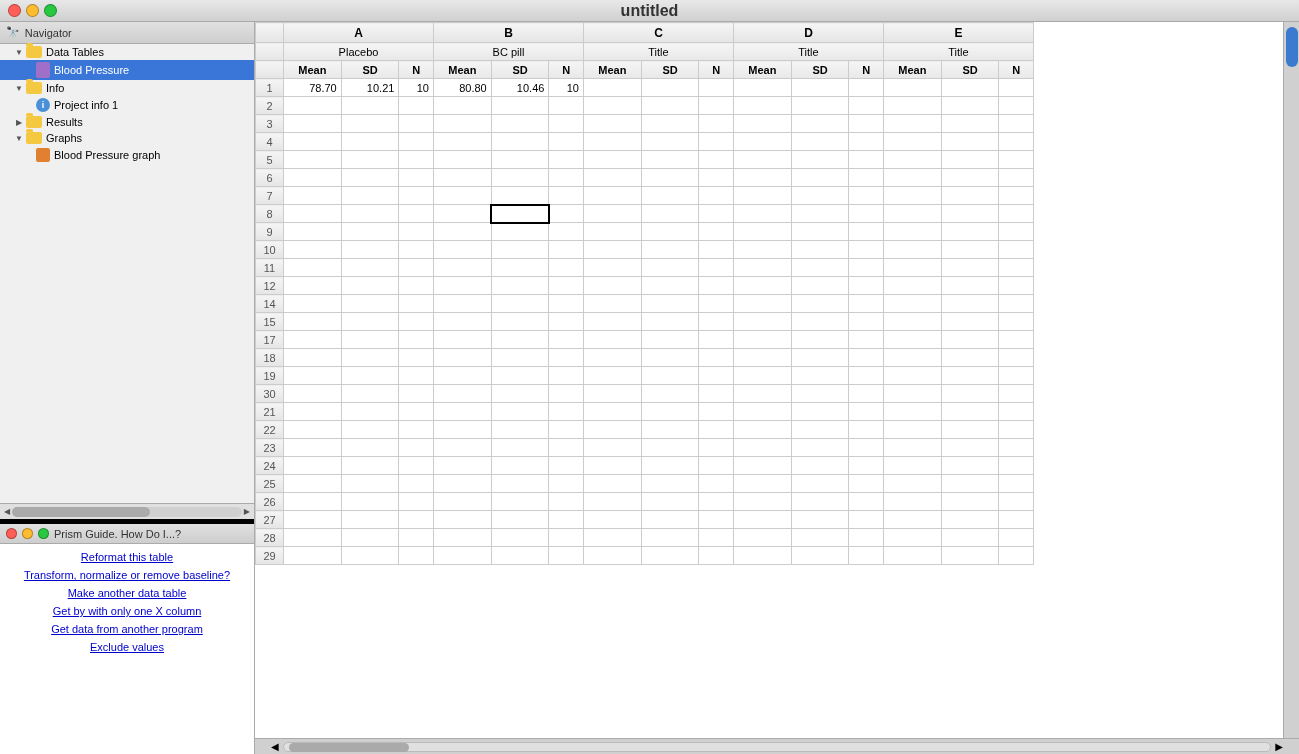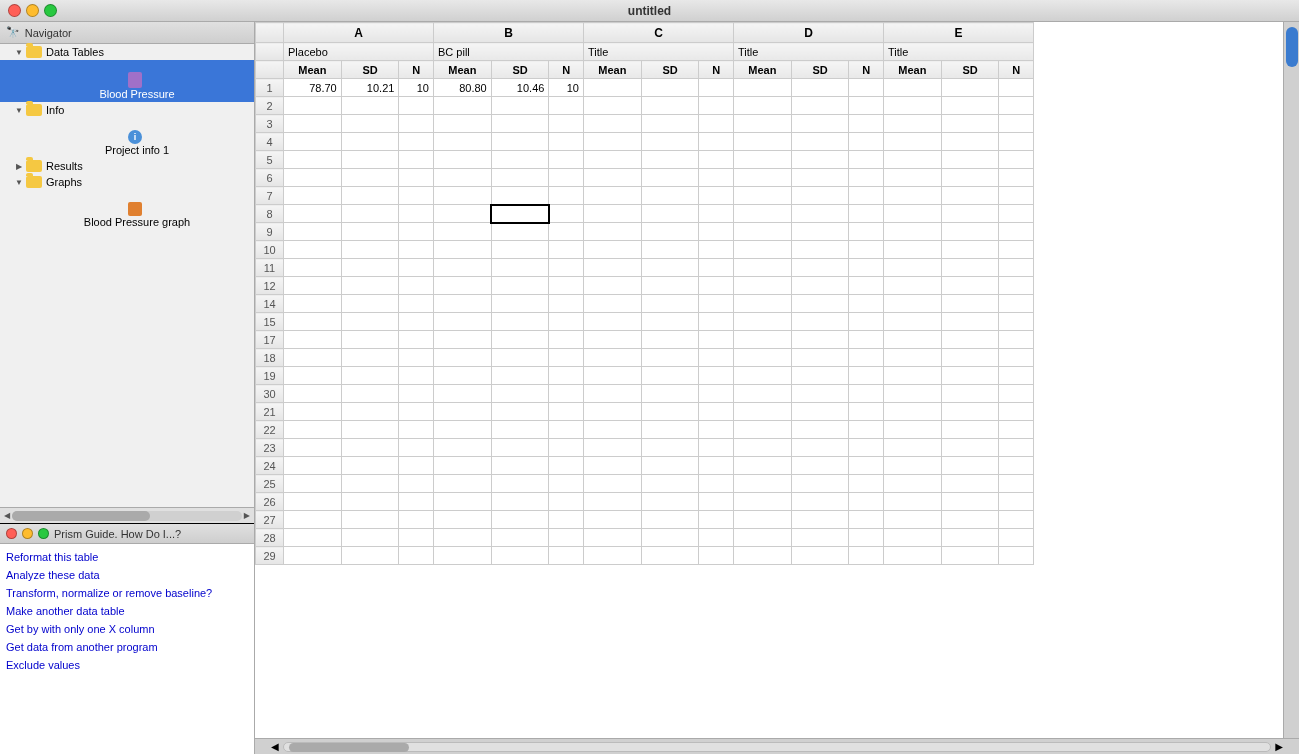--- a/index.html
+++ b/index.html
@@ -33,21 +33,21 @@
       width: 13px;
       height: 13px;
       border-radius: 50%;
       border: 1px solid rgba(0,0,0,0.3);
       cursor: pointer;
     }
     .tb-close { background: #ff5f57; }
     .tb-min { background: #febc2e; }
     .tb-max { background: #28c840; }
     .title-text {
-      font-size: 12px;
+      font-size: 16px;
       color: #333;
       font-weight: bold;
     }
 
     
     .main-layout {
       display: flex;
       height: calc(754px - 22px);
     }
 
@@ -155,21 +155,21 @@
     .graph-doc-icon {
       width: 14px;
       height: 14px;
       background: #e08030;
       border-radius: 2px;
       margin-right: 4px;
       flex-shrink: 0;
     }
 
     .indent1 { padding-left: 14px; }
-    .indent2 { padding-left: 24px; flex-direction: column; }
+    .indent2 { padding-left: 24px; }
 
     
     .sidebar-scroll {
       height: 16px;
       background: #e0e0e0;
       border-top: 1px solid #aaa;
       display: flex;
       align-items: center;
       padding: 0 2px;
     }
@@ -188,21 +188,21 @@
     }
     .scroll-arrow {
       font-size: 8px;
       color: #555;
       padding: 0 2px;
       cursor: pointer;
     }
 
     
     .guide-panel {
-      border-top: 1px solid #000000;
+      border-top: 5px solid #000000;
     }
     .guide-title-bar {
       background: linear-gradient(to bottom, #e0e0e0, #cecece);
       height: 20px;
       display: flex;
       align-items: center;
       padding: 0 6px;
       border-bottom: 1px solid #aaa;
       gap: 5px;
     }
@@ -219,23 +219,25 @@
 
     .guide-content {
       background: white;
       padding: 4px 6px;
       height: 210px;
       overflow-y: auto;
       font-size: 11px;
     }
     .guide-link {
       color: #0000cc;
+      text-decoration: underline;
       cursor: pointer;
       display: block;
       line-height: 18px;
+      text-align: center;
     }
 
     
     .right-content {
       flex: 1;
       display: flex;
       flex-direction: column;
       background: #b0b0b0;
       overflow: hidden;
     }
@@ -273,21 +275,21 @@
       background: linear-gradient(to bottom, #f5f5f5, #e5e5e5);
       text-align: center;
       font-weight: bold;
       font-size: 12px;
       height: 20px;
       color: #000;
     }
 
     .group-header {
       background: linear-gradient(to bottom, #f5f5f5, #e8e8e8);
-      text-align: left;
+      text-align: center;
       font-weight: normal;
       font-size: 11px;
       height: 18px;
       border-bottom: 1px solid #ccc;
     }
 
     .sub-header {
       background: linear-gradient(to bottom, #f5f5f5, #e8e8e8);
       text-align: center;
       font-weight: bold;
@@ -439,21 +441,20 @@
 
     <div class="guide-panel">
       <div class="guide-title-bar">
         <div class="guide-btn guide-close"></div>
         <div class="guide-btn guide-min"></div>
         <div class="guide-btn guide-max"></div>
         <span>Prism Guide. How Do I...?</span>
       </div>
       <div class="guide-content">
         <a class="guide-link">Reformat this table</a>
-        <a class="guide-link">Analyze these data</a>
         <a class="guide-link">Transform, normalize or remove baseline?</a>
         <a class="guide-link">Make another data table</a>
         <a class="guide-link">Get by with only one X column</a>
         <a class="guide-link">Get data from another program</a>
         <a class="guide-link">Exclude values</a>
       </div>
 
       <div style="display:flex; align-items:stretch;">
         <div style="flex:1;"></div>
       </div>

